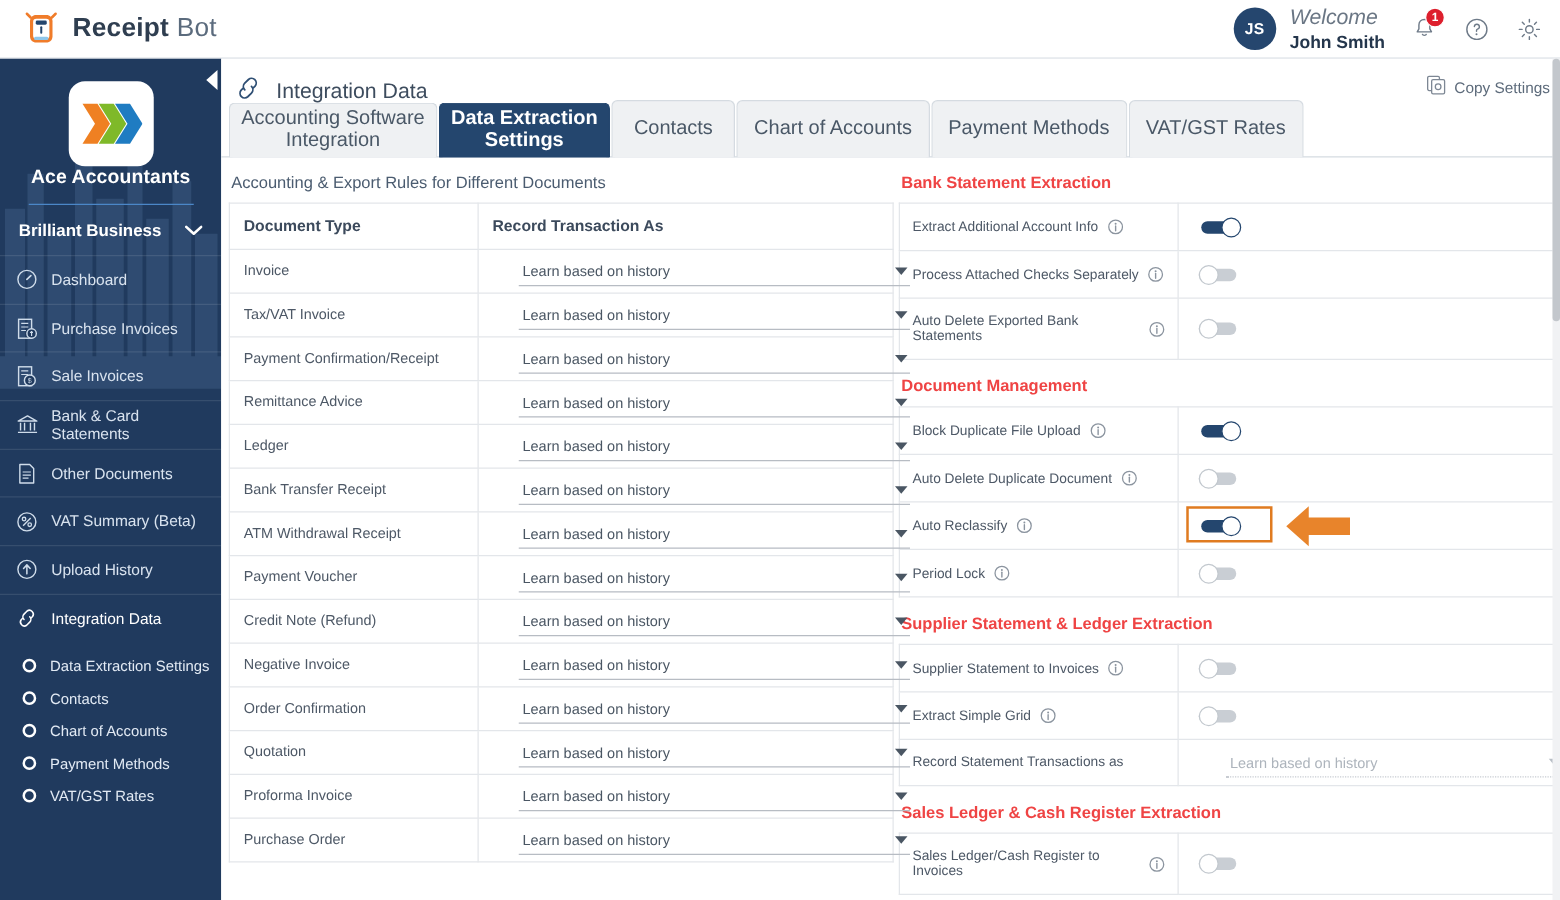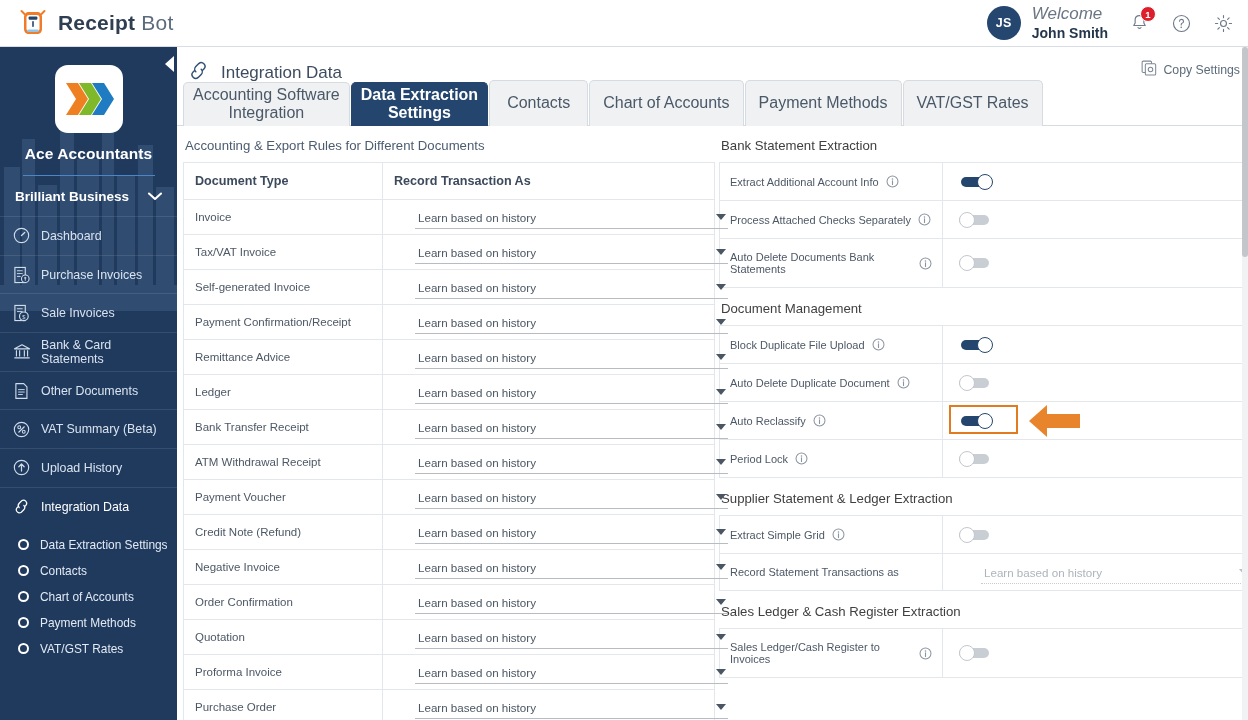--- a/index.html
+++ b/index.html
@@ -56,21 +56,21 @@
     width: 0; height: 0; border-top: 8px solid transparent;
     border-bottom: 8px solid transparent; border-right: 9px solid #ffffff;
   }
   .side-inner { position: relative; z-index: 2; }
   .logo-card {
     width: 68px; height: 68px; margin: 18px auto 0; background: #fff;
     border-radius: 13px; display: flex; align-items: center; justify-content: center;
   }
   .org-name {
     text-align: center; color: #ffffff; font-size: 15.5px; font-weight: bold;
-    margin-top: 12px; letter-spacing: .1px;
+    letter-spacing: .1px;
   }
   .org-rule { width: 132px; height: 1px; background: #4b87c8; margin: 12px auto 0; }
   .biz-row {
     height: 40px; display: flex; align-items: center; padding: 0 15px;
     color: #fff; font-size: 13.5px; font-weight: bold; cursor: pointer;
   }
   .biz-caret { margin-left: auto; }
   .nav-item {
     height: 38.7px; display: flex; align-items: center; padding-left: 11px;
     color: #d9e3ef; font-size: 12.4px; cursor: pointer;
@@ -115,21 +115,21 @@
   }
   .tab.two-line { padding-top: 3px; padding-bottom: 3px; }
   .tab.active { background: #24466e; color: #ffffff; border-color: #24466e; font-weight: bold; }
 
   
   .body-cols { display: flex; padding: 0 0 0 0; }
   .col-left { width: 538px; padding: 12px 0 0 6px; }
   .col-right { width: 533px; padding: 12px 0 0 4px; }
 
   .sec-title { font-size: 13.2px; color: #4b5c70; margin: 0 0 9px 2px; }
-  .sec-title.right { color: #404040; }
+  .sec-title.right { color: #ef4444; font-weight: bold; }
 
   table.grid { width: 100%; border-collapse: collapse; }
   table.grid th, table.grid td {
     border: 1px solid #e3e6ea; padding: 0;
   }
   .hdr-cell { font-size: 12.6px; font-weight: bold; color: #3c4a5c; padding: 11px 11px; text-align: left; }
   .doc-cell { font-size: 11.5px; color: #4d5866; padding: 11px 11px; }
   .sel-cell { padding: 6px 14px 4px 4px; }
 
   .select-box { position: relative; width: 100%; cursor: pointer; margin-left: 28px; }
@@ -472,33 +472,20 @@
                   <div class="sel-cell">
                     <div class="select-box">
                       <div class="select-inner">Learn based on history</div>
                       <div class="select-caret"></div>
                     </div>
                   </div>
                 </td>
               </tr>
               <tr>
                 <td>
-                  <div class="doc-cell">Self-generated Invoice</div>
-                </td>
-                <td>
-                  <div class="sel-cell">
-                    <div class="select-box">
-                      <div class="select-inner">Learn based on history</div>
-                      <div class="select-caret"></div>
-                    </div>
-                  </div>
-                </td>
-              </tr>
-              <tr>
-                <td>
                   <div class="doc-cell">Payment Confirmation/Receipt</div>
                 </td>
                 <td>
                   <div class="sel-cell">
                     <div class="select-box">
                       <div class="select-inner">Learn based on history</div>
                       <div class="select-caret"></div>
                     </div>
                   </div>
                 </td>
@@ -692,21 +679,21 @@
                     <td class="ctl hl-cell">
                       <div class="toggle ">
                         <div class="track"></div>
                         <div class="knob"></div>
                       </div>
                     </td>
                   </tr>
                   <tr>
                     <td class="lbl">
                       <div class="lbl-inner">
-                        <span class="lbl-text">Auto Delete Documents Bank Statements</span>
+                        <span class="lbl-text">Auto Delete Exported Bank Statements</span>
                         <span class="info-ico">
                           <svg width="13" height="13" viewBox="0 0 14 14">
                             <circle cx="7" cy="7" r="5.9" fill="none" stroke="#8b949f" stroke-width="1.1"></circle>
                             <circle cx="7" cy="4.3" r=".85" fill="#8b949f"></circle>
                             <path d="M7 6.3v4" stroke="#8b949f" stroke-width="1.2" stroke-linecap="round"></path>
                           </svg>
                         </span>
                       </div>
                     </td>
                     <td class="ctl hl-cell">
@@ -810,20 +797,40 @@
                 </tbody>
               </table>
             </div>
             <div style="margin-bottom: 13px;">
               <div class="sec-title right">Supplier Statement &amp; Ledger Extraction</div>
               <table class="settings">
                 <tbody>
                   <tr>
                     <td class="lbl">
                       <div class="lbl-inner">
+                        <span class="lbl-text">Supplier Statement to Invoices</span>
+                        <span class="info-ico">
+                          <svg width="13" height="13" viewBox="0 0 14 14">
+                            <circle cx="7" cy="7" r="5.9" fill="none" stroke="#8b949f" stroke-width="1.1"></circle>
+                            <circle cx="7" cy="4.3" r=".85" fill="#8b949f"></circle>
+                            <path d="M7 6.3v4" stroke="#8b949f" stroke-width="1.2" stroke-linecap="round"></path>
+                          </svg>
+                        </span>
+                      </div>
+                    </td>
+                    <td class="ctl hl-cell">
+                      <div class="toggle ">
+                        <div class="track"></div>
+                        <div class="knob"></div>
+                      </div>
+                    </td>
+                  </tr>
+                  <tr>
+                    <td class="lbl">
+                      <div class="lbl-inner">
                         <span class="lbl-text">Extract Simple Grid</span>
                         <span class="info-ico">
                           <svg width="13" height="13" viewBox="0 0 14 14">
                             <circle cx="7" cy="7" r="5.9" fill="none" stroke="#8b949f" stroke-width="1.1"></circle>
                             <circle cx="7" cy="4.3" r=".85" fill="#8b949f"></circle>
                             <path d="M7 6.3v4" stroke="#8b949f" stroke-width="1.2" stroke-linecap="round"></path>
                           </svg>
                         </span>
                       </div>
                     </td>

